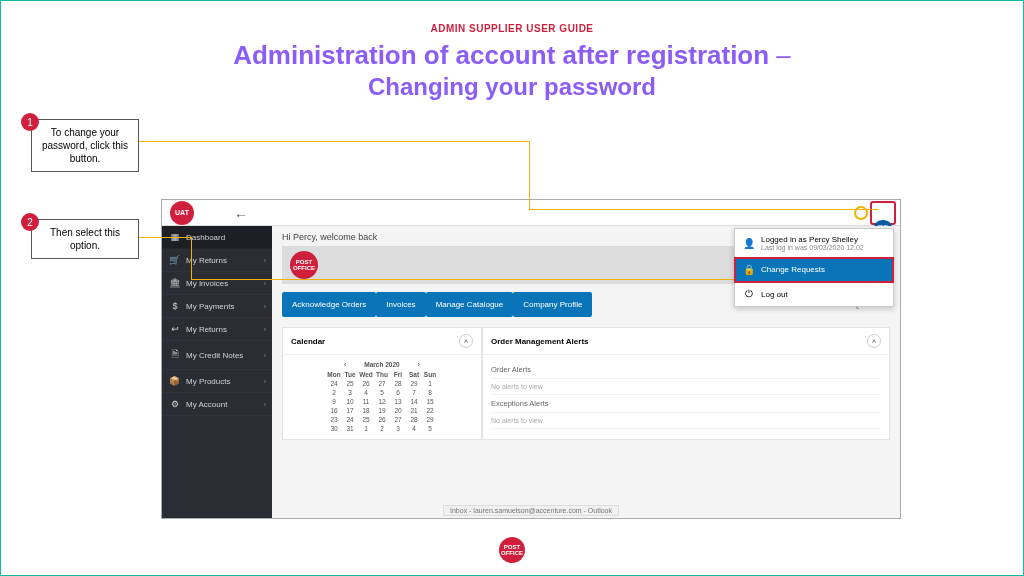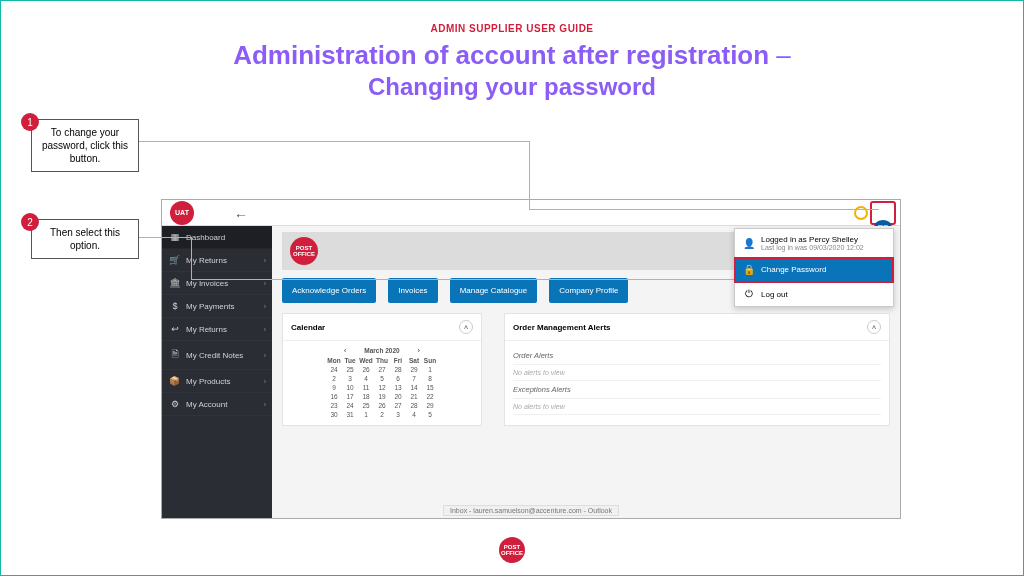--- a/index.html
+++ b/index.html
@@ -31,30 +31,30 @@
   .side-item { display: flex; align-items: center; gap: 6px; padding: 6px 8px; border-bottom: 1px solid rgba(255,255,255,0.03); position: relative; }
   .side-item.active { background: #1d1f24; }
   .side-icon { width: 10px; display: inline-flex; justify-content: center; font-size: 9px; }
   .side-chev { position: absolute; right: 6px; font-size: 7px; color: #888; }
 
   .main { flex: 1; background: #f4f4f4; position: relative; padding: 6px 10px 10px 10px; }
   .welcome { font-size: 9px; color: #444; margin-bottom: 4px; }
   .banner { height: 38px; background: #dcdcdc; display: flex; align-items: center; padding-left: 8px; margin-bottom: 8px; }
   .banner .logo-small { width: 28px; height: 28px; font-size: 6px; }
 
-  .quicklinks { display: flex; gap: 12px; align-items: center; }
+  .quicklinks { display: flex; gap: 0; align-items: center; }
   .ql-btn { background: #0a74b8; color: #fff; font-size: 8px; padding: 8px 10px; border-radius: 2px; }
   .edit-ql { margin-left: auto; font-size: 8px; color: #555; display:flex; align-items:center; gap:3px; }
 
-  .panels { display: flex; gap: 22px; margin-top: 10px; }
+  .panels { display: flex; gap: 0; margin-top: 10px; }
   .panel { background: #fff; border: 1px solid #e3e3e3; flex: 1; font-size: 8px; }
   .panel-h { display: flex; justify-content: space-between; align-items: center; padding: 6px 8px; border-bottom: 1px solid #eee; font-weight: 600; }
   .panel-h .collapse { width: 14px; height: 14px; border: 1px solid #ccc; border-radius: 50%; display:flex; align-items:center; justify-content:center; font-size:7px; color:#777; }
   .panel-body { padding: 6px 8px; color: #666; }
-  .alert-row { padding: 4px 0; border-bottom: 1px solid #f0f0f0; font-size: 7.5px; font-style: italic; }
+  .alert-row { padding: 4px 0; border-bottom: 1px solid #f0f0f0; font-size: 7.5px; }
   .alert-row.muted { color: #aaa; font-size: 7px; }
 
   .cal { font-size: 6.5px; color: #555; }
   .cal-head { text-align: center; font-weight: 600; margin-bottom: 2px; display:flex; justify-content:center; gap:18px; }
   .cal table { border-collapse: collapse; margin: 0 auto; }
   .cal td, .cal th { width: 16px; text-align: center; padding: 1px 0; }
 
   .user-menu { position: absolute; right: 6px; top: 28px; width: 160px; background: #fff; border: 1px solid #ccc; box-shadow: 0 2px 6px rgba(0,0,0,0.2); font-size: 8px; z-index: 40; }
   .um-row { display: flex; align-items: center; gap: 6px; padding: 6px 8px; border-bottom: 1px solid #eee; }
   .um-row:last-child { border-bottom: none; }
@@ -139,20 +139,21 @@
           <span class="side-chev">›</span>
         </div>
         <div class="side-item">
           <span class="side-icon">⚙</span>
           <span>My Account</span>
           <span class="side-chev">›</span>
         </div>
       </div>
 
       <div class="main">
+        <div class="welcome">Hi Percy, welcome back</div>
         <div class="banner">
           <div class="logo-small" style="background:#d01f3c;">POST OFFICE</div>
         </div>
 
         <div class="quicklinks">
           <div class="ql-btn">Acknowledge Orders</div>
           <div class="ql-btn">Invoices</div>
           <div class="ql-btn">Manage Catalogue</div>
           <div class="ql-btn">Company Profile</div>
           <div class="edit-ql">
@@ -262,21 +263,21 @@
     <div class="user-menu">
       <div class="um-row">
         <span class="um-icon">👤</span>
         <span>
           <span>Logged in as Percy Shelley</span>
           <span class="um-sub">Last log in was 09/03/2020 12:02</span>
         </span>
       </div>
       <div class="um-row hl">
         <span class="um-icon">🔒</span>
-        <span>Change Password</span>
+        <span>Change Requests</span>
       </div>
       <div class="um-row">
         <span class="um-icon">⏻</span>
         <span>Log out</span>
       </div>
     </div>
 
     <div class="footer-pill">Inbox - lauren.samuelson@accenture.com - Outlook</div>
   </div>
 

